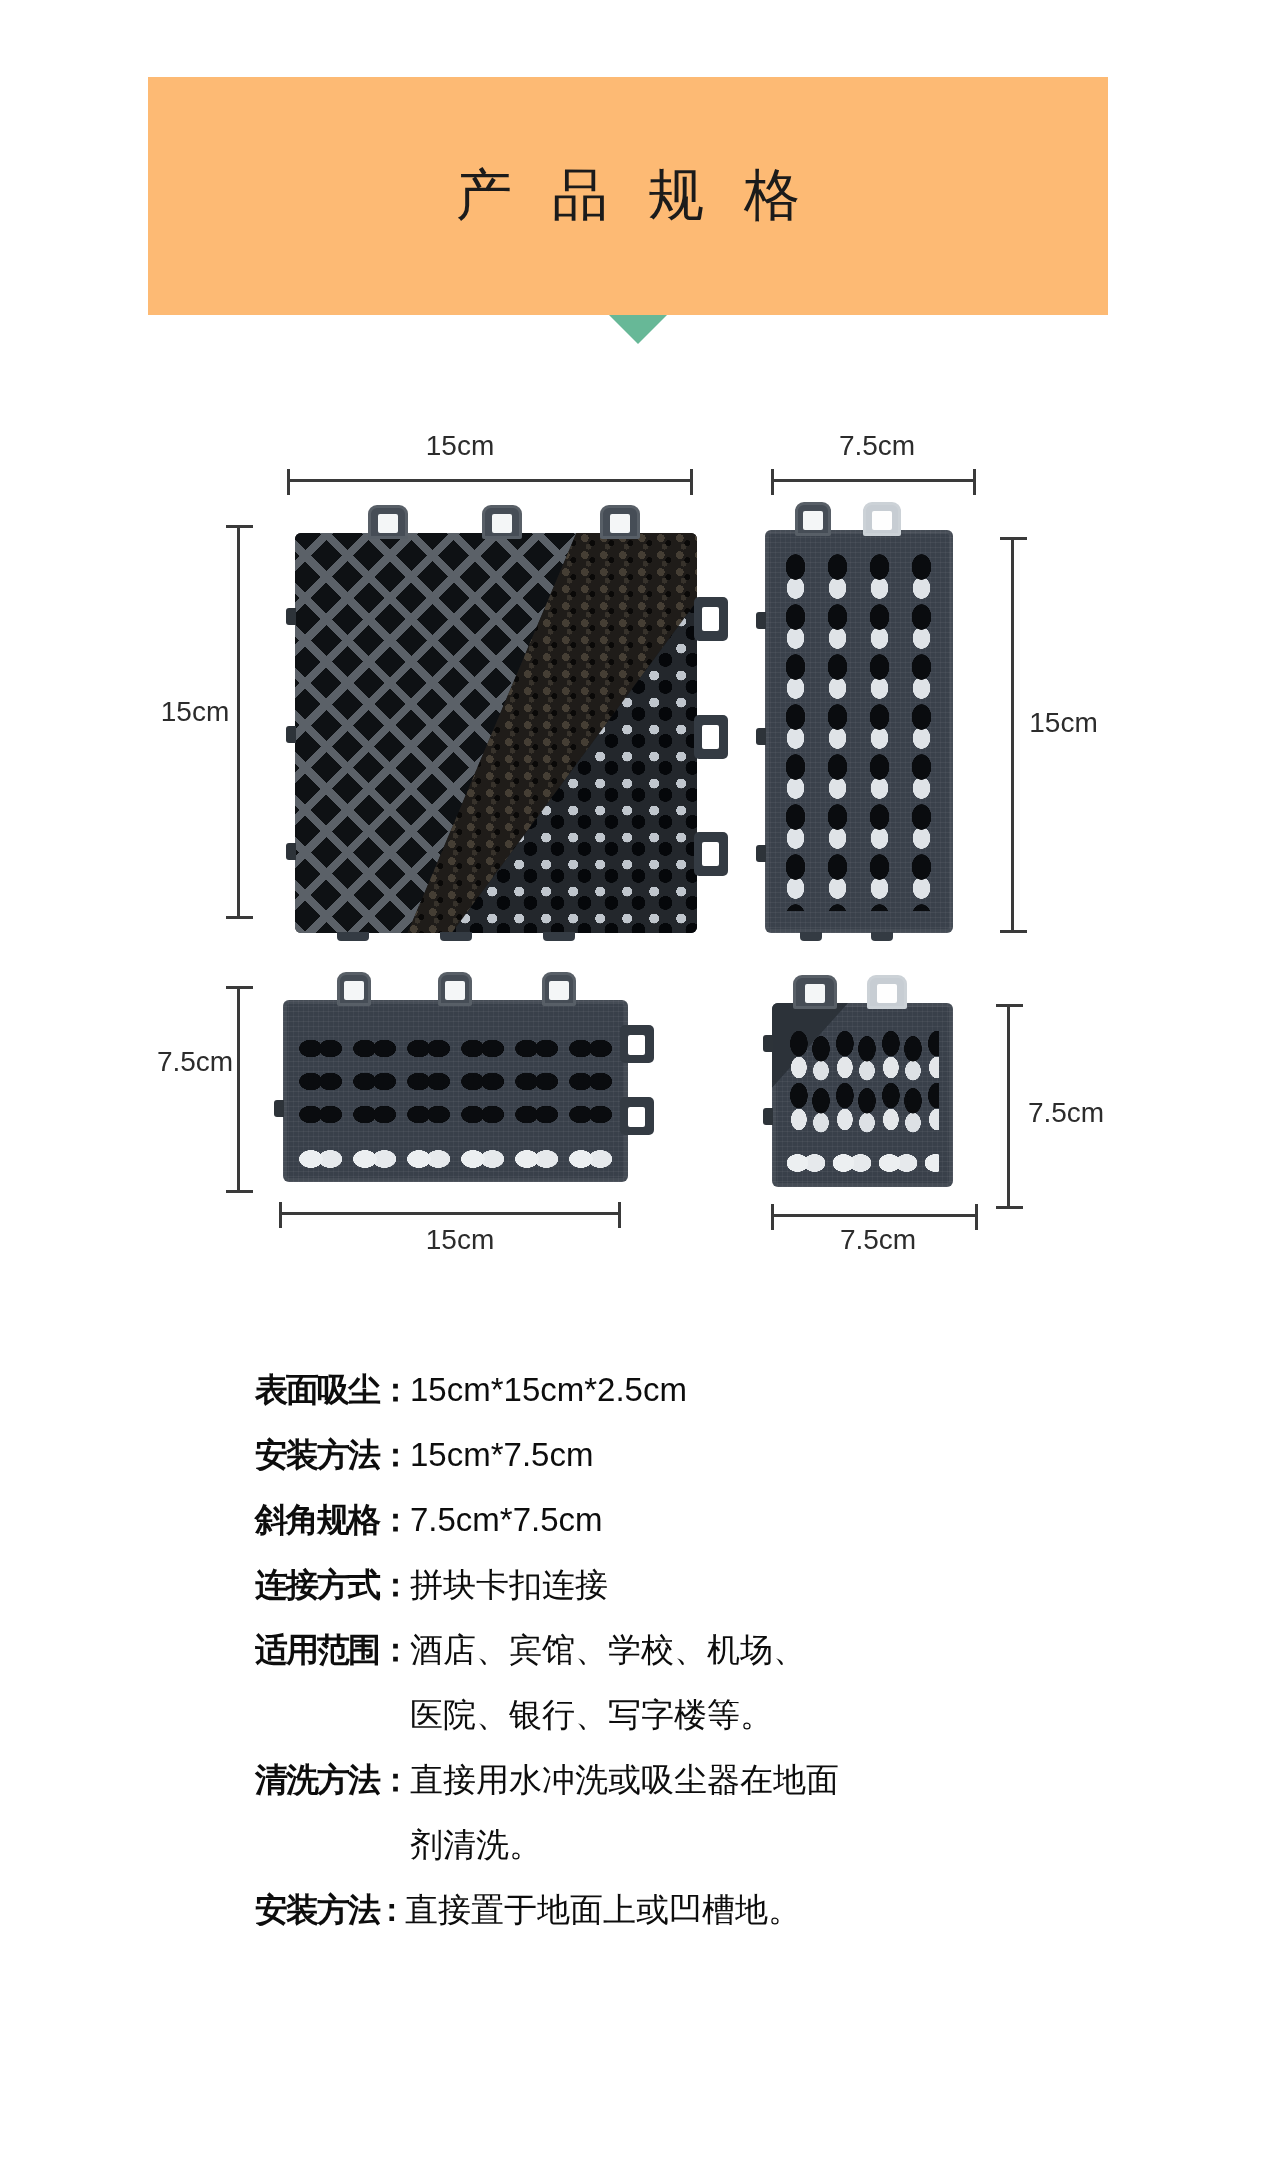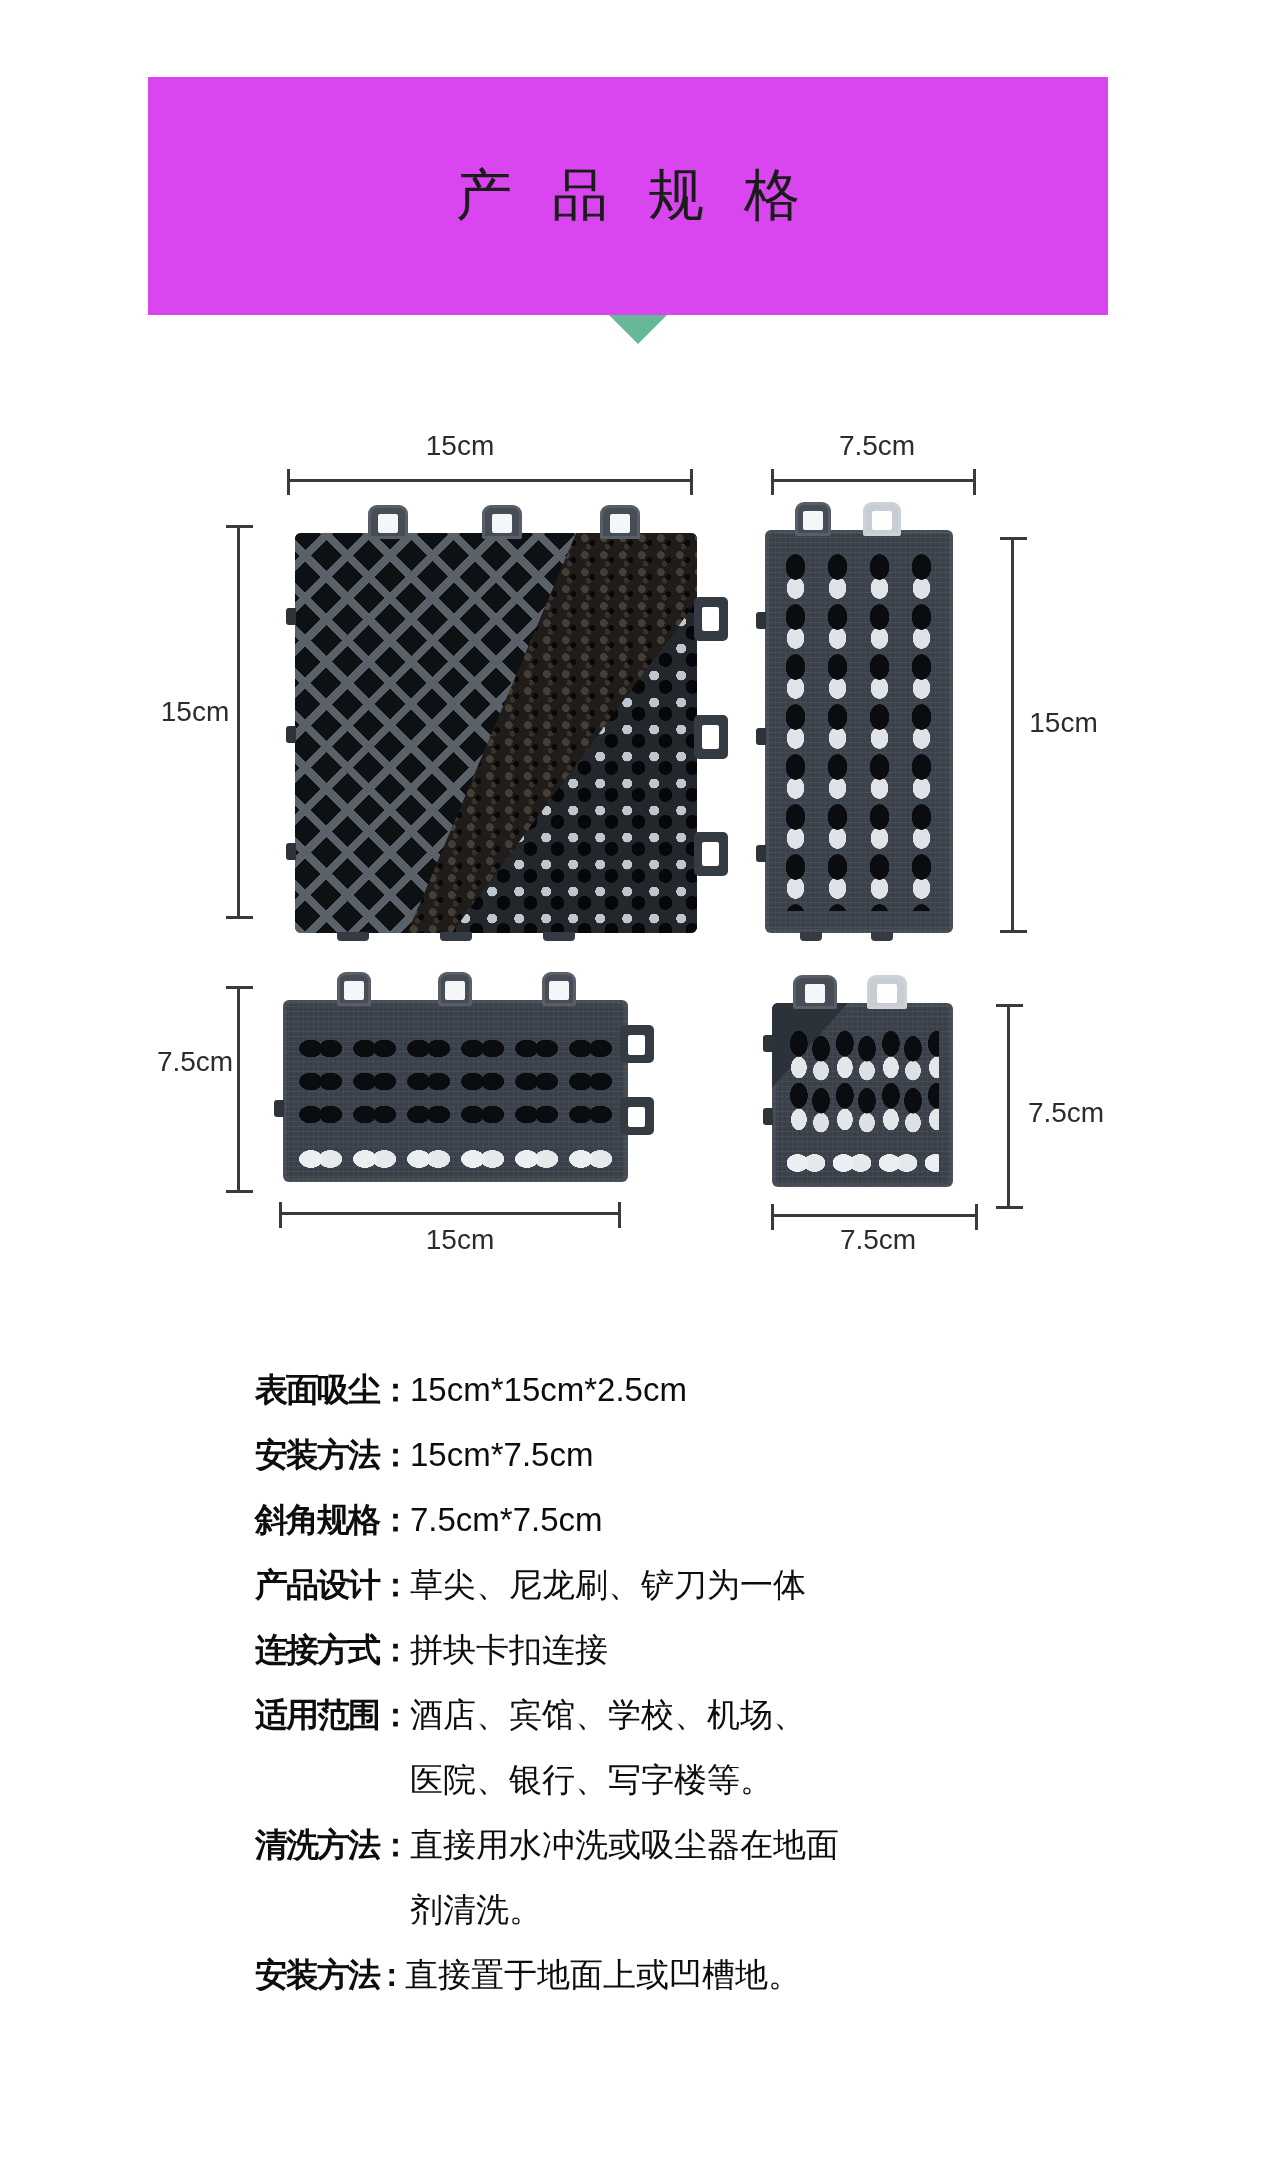--- a/index.html
+++ b/index.html
@@ -1,21 +1,21 @@
 <!DOCTYPE html>
 <html><head>
 <meta charset="utf-8">
 <style>
   html,body{margin:0;padding:0;background:#fff;}
   .page{position:relative;width:1277px;height:2182px;background:#ffffff;
         font-family:"Liberation Sans","DejaVu Sans",sans-serif;overflow:hidden;}
 
   
   .banner{position:absolute;left:148px;top:77px;width:960px;height:238px;
-          background:#d946ef;display:flex;align-items:center;justify-content:center;}
+          background:#fdba74;display:flex;align-items:center;justify-content:center;}
   .banner-title{font-size:56px;font-weight:500;color:#1b1b1b;
                 letter-spacing:40px;margin-right:-40px;white-space:nowrap;}
   .banner-arrow{position:absolute;left:609px;top:315px;width:0;height:0;
                 border-left:29px solid transparent;border-right:29px solid transparent;
                 border-top:29px solid #67b897;}
 
   
   .dim-h{position:absolute;height:0;border-top:3px solid #3a3a3a;}
   .dim-h::before,.dim-h::after{content:"";position:absolute;top:-13px;width:3px;height:26px;background:#3a3a3a;}
   .dim-h::before{left:-1px}.dim-h::after{right:-1px}
@@ -235,26 +235,20 @@
         <div class="spec-line">15cm*7.5cm</div>
       </div>
     </div>
     <div class="spec-row">
       <div class="spec-label">斜角规格：</div>
       <div class="spec-value">
         <div class="spec-line">7.5cm*7.5cm</div>
       </div>
     </div>
     <div class="spec-row">
-      <div class="spec-label">产品设计：</div>
-      <div class="spec-value">
-        <div class="spec-line">草尖、尼龙刷、铲刀为一体</div>
-      </div>
-    </div>
-    <div class="spec-row">
       <div class="spec-label">连接方式：</div>
       <div class="spec-value">
         <div class="spec-line">拼块卡扣连接</div>
       </div>
     </div>
     <div class="spec-row">
       <div class="spec-label">适用范围：</div>
       <div class="spec-value">
         <div class="spec-line">酒店、宾馆、学校、机场、</div>
         <div class="spec-line">医院、银行、写字楼等。</div>

